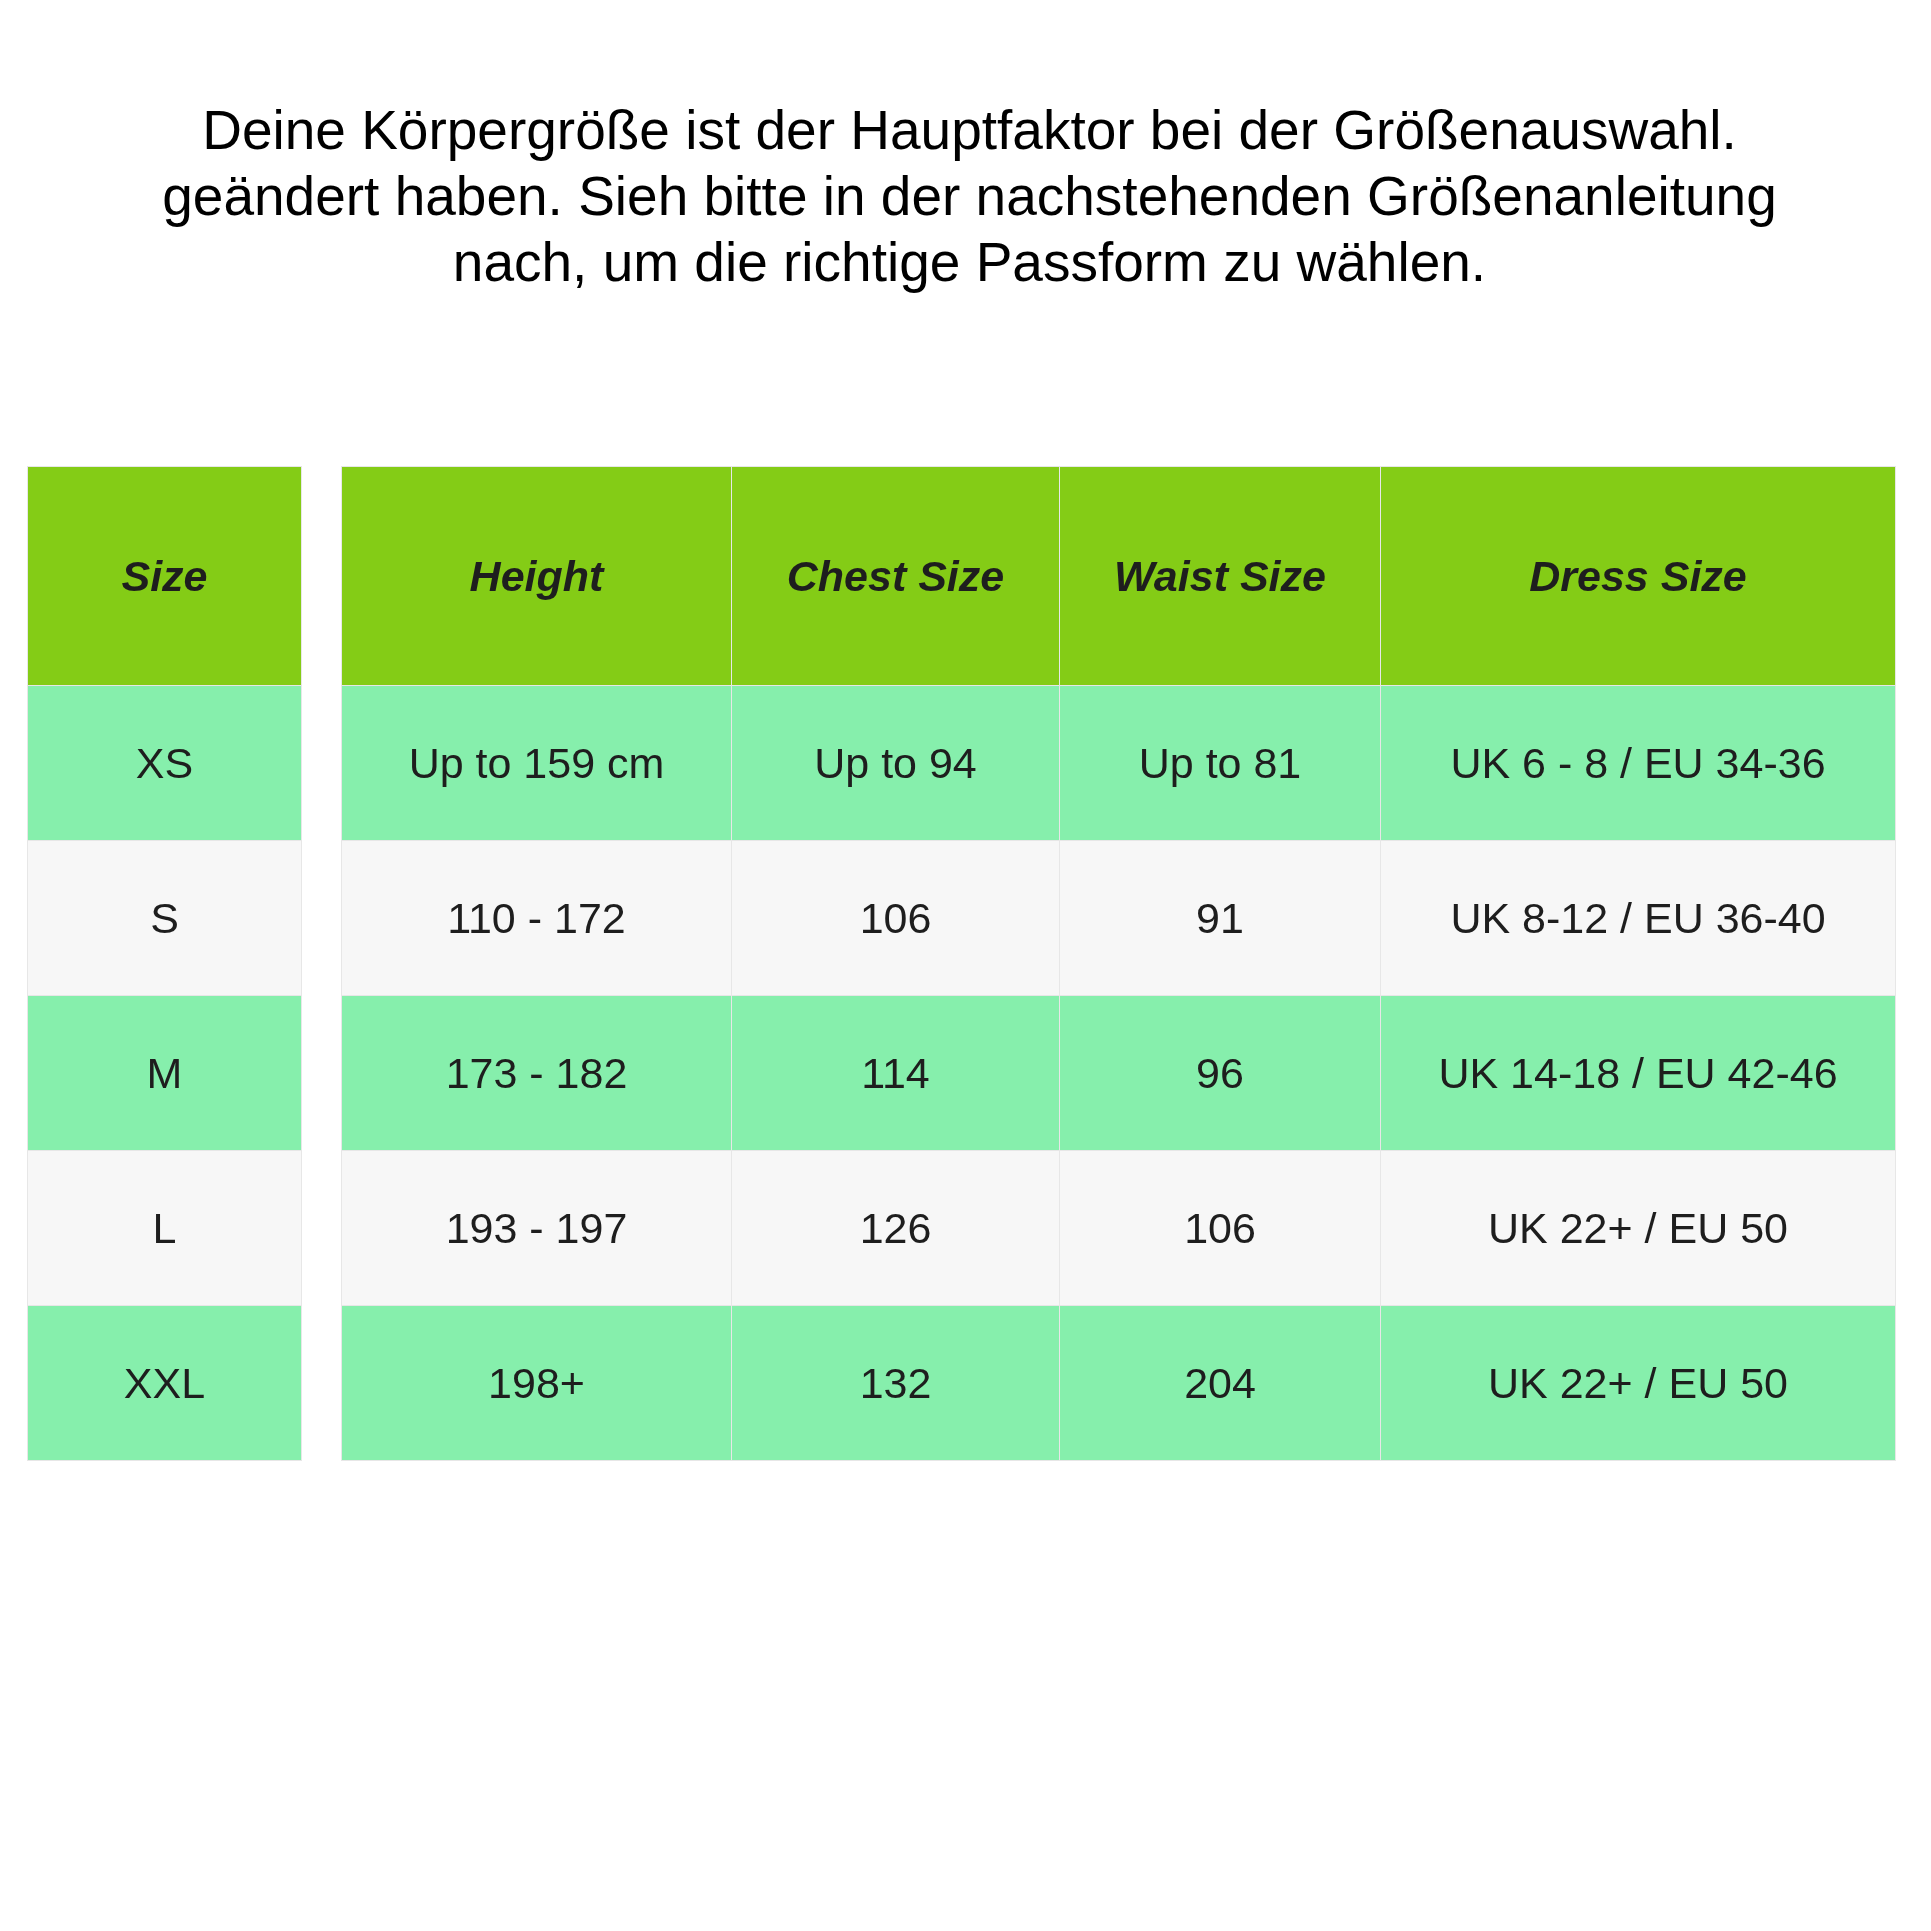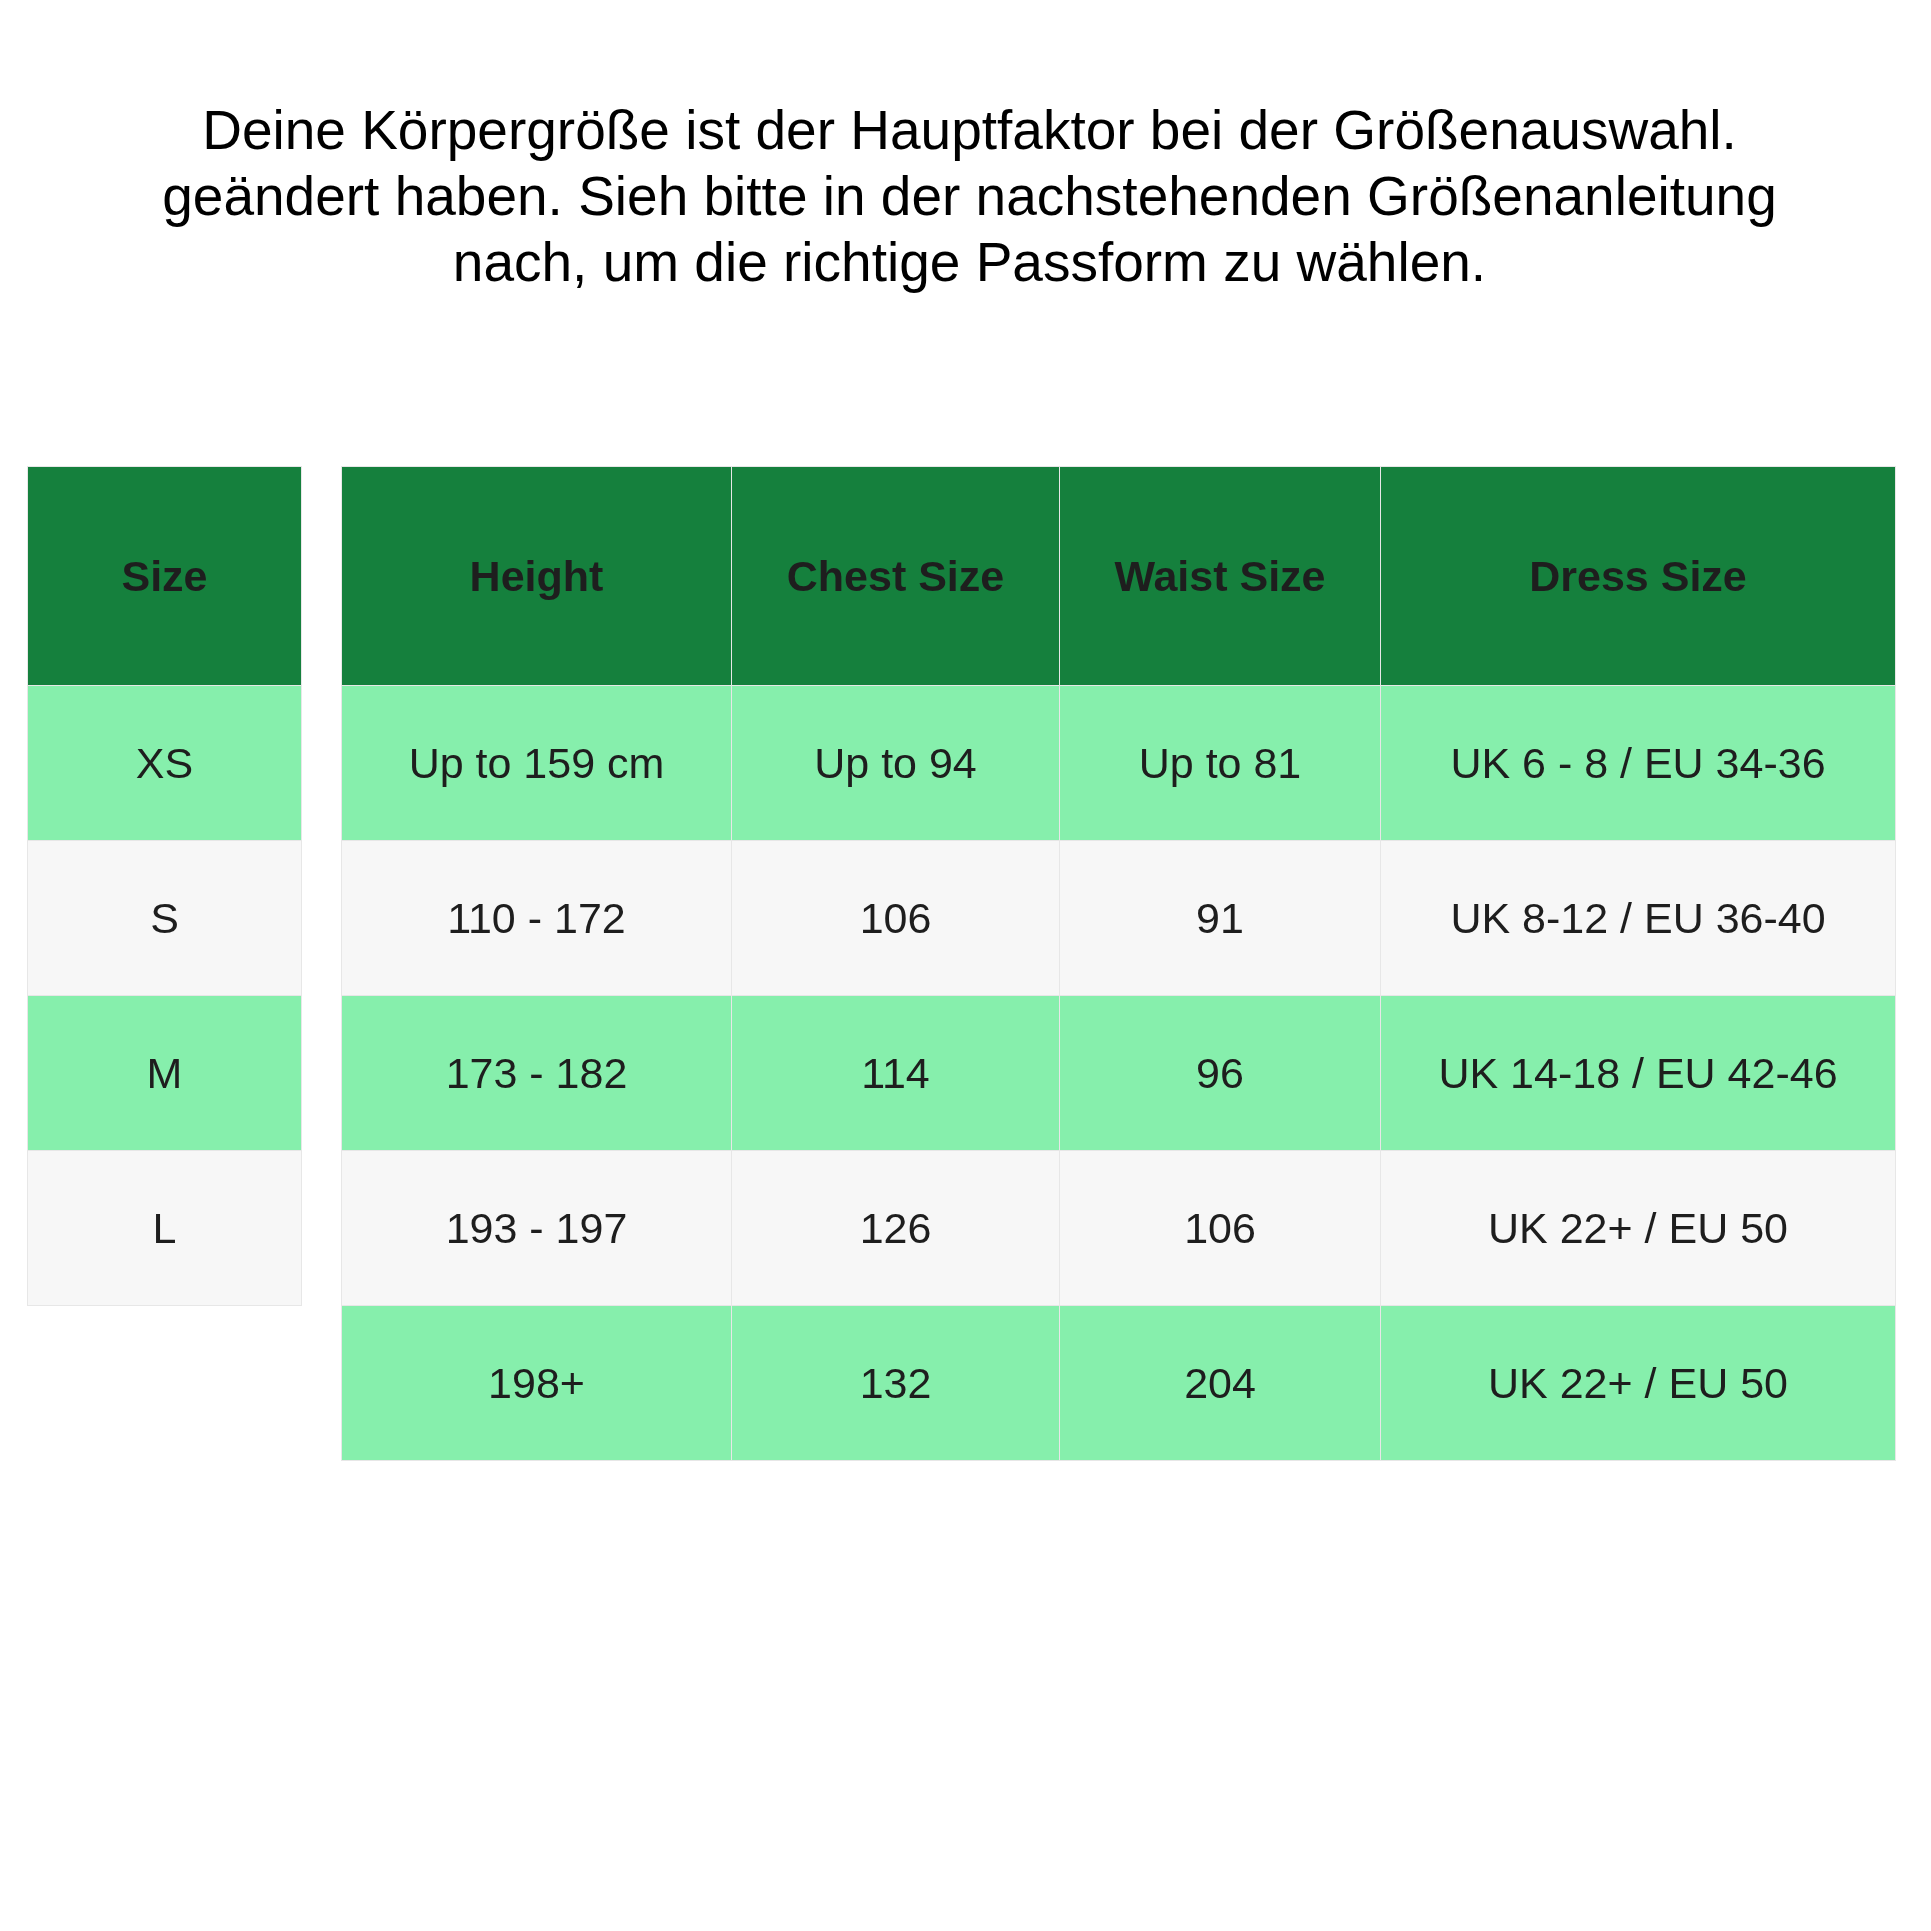--- a/index.html
+++ b/index.html
@@ -45,21 +45,22 @@
     text-align: center;
     vertical-align: middle;
     font-size: 43px;
     color: #1e1e1e;
     padding: 0;
     overflow: hidden;
   }
   th {
     font-weight: 700;
     height: 218px;
-    background: #15803d;
+    background: #84cc16;
+    font-style: italic;
   }
   td {
     font-weight: 400;
     height: 154px;
     background: #86efac;
   }
   tbody tr:nth-child(even) td {
     background: #f7f7f7;
   }
 </style>
@@ -87,20 +88,23 @@
             <td>XS</td>
           </tr>
         <tr>
             <td>S</td>
           </tr>
         <tr>
             <td>M</td>
           </tr>
         <tr>
             <td>L</td>
+          </tr>
+        <tr>
+            <td>XXL</td>
           </tr>
       </tbody>
     </table>
 
     <table class="measures">
       <colgroup>
         <col style="width:390px">
         <col style="width:328px">
         <col style="width:321px">
         <col style="width:515px">

